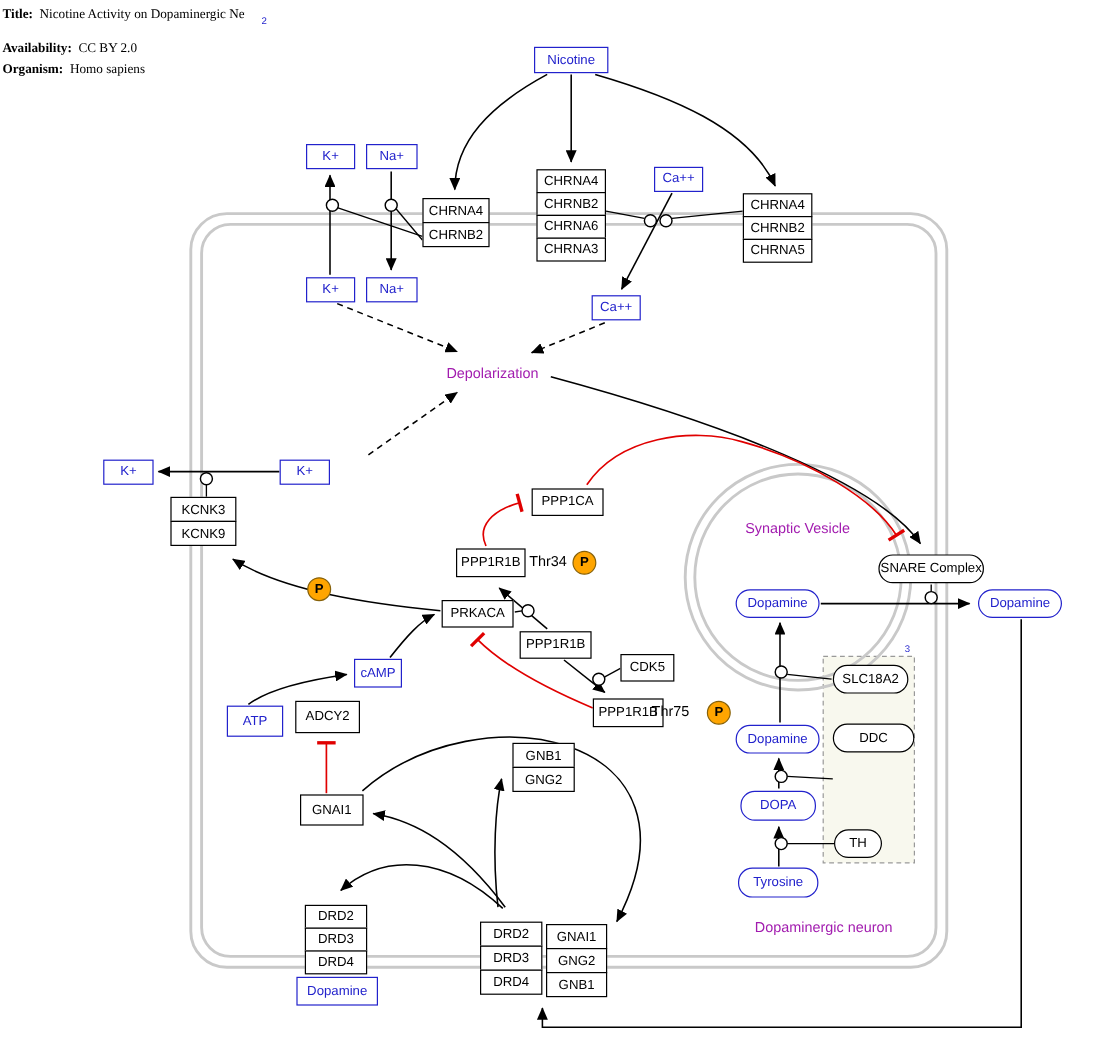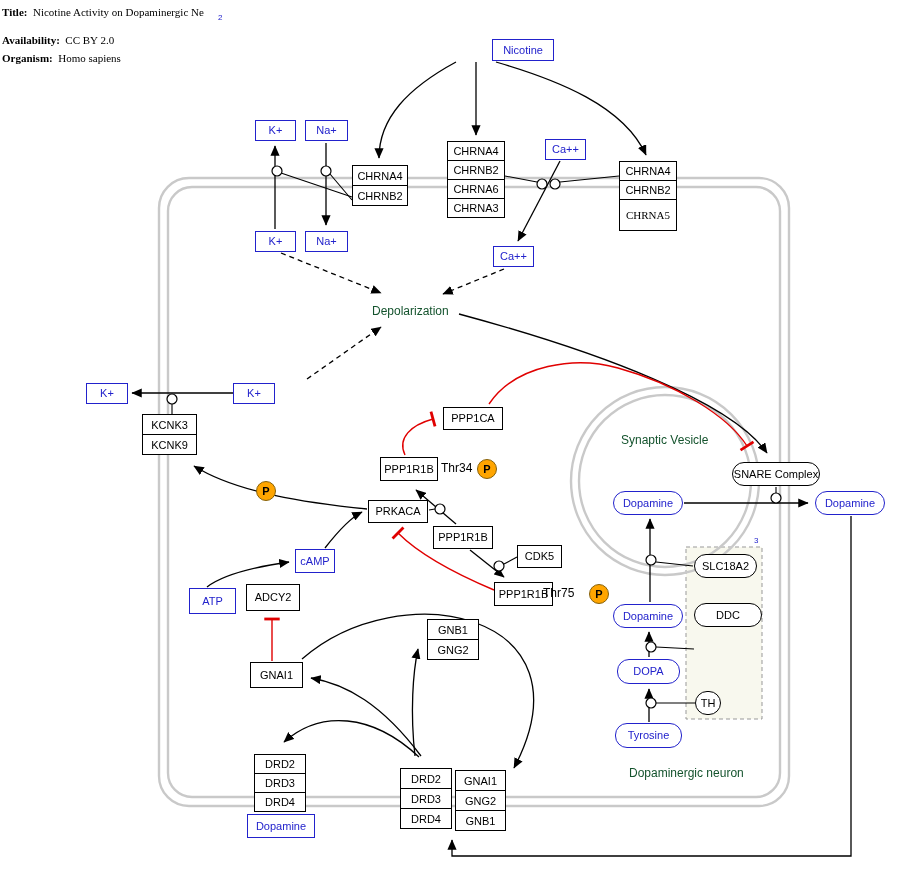--- a/index.html
+++ b/index.html
@@ -16,21 +16,21 @@
        display:flex;align-items:center;justify-content:center;text-align:center;
        font:11px "Liberation Sans",sans-serif;color:#000;line-height:1;}
   .meta{border-color:#2222CC;color:#2222CC;}
   .stad{border-radius:12px;}
   .grp{position:absolute;}
   .cell{box-sizing:border-box;border:1px solid #000;background:#fff;margin-top:-1px;
         display:flex;align-items:center;justify-content:center;
         font:11px "Liberation Sans",sans-serif;color:#000;}
   .cell:first-child{margin-top:0;}
 
-  .lbl{position:absolute;font:12px "Liberation Sans",sans-serif;color:#14532d;white-space:nowrap;}
+  .lbl{position:absolute;font:12px "Liberation Sans",sans-serif;color:#a21caf;white-space:nowrap;}
   .thr{position:absolute;font:12px "Liberation Sans",sans-serif;color:#000;white-space:nowrap;}
   .pcirc{position:absolute;width:20px;height:20px;border-radius:50%;background:#FFA500;
          border:1px solid #86610a;box-sizing:border-box;display:flex;align-items:center;
          justify-content:center;font:bold 11px "Liberation Sans",sans-serif;color:#000;}
 </style>
 </head>
 <body>
 
 <div id="stage">
 
@@ -119,21 +119,21 @@
   <div class="hdr clip" style="top:6px;"><b>Title:</b>&nbsp;&nbsp;<span>Nicotine Activity on Dopaminergic Neurons</span></div>
   <div class="ref" style="left:218px;top:13px;">2</div>
   <div class="hdr" style="top:34px;font-family:Liberation Serif, serif;"><b>Availability:</b>&nbsp;&nbsp;<span>CC BY 2.0</span></div>
   <div class="hdr" style="top:52px;"><b>Organism:</b>&nbsp;&nbsp;<span>Homo sapiens</span></div>
 
   <div class="lbl" style="left:372px;top:304px;">Depolarization</div>
   <div class="lbl" style="left:621px;top:433px;">Synaptic Vesicle</div>
   <div class="lbl" style="left:629px;top:766px;text-align:right;">Dopaminergic neuron</div>
   <div class="ref" style="left:754px;top:536px;">3</div>
 
-  <div class="box meta" style="left:445px;top:39px;width:62px;height:22px;margin-left:47px;">Nicotine</div>
+  <div class="box meta" style="left:445px;top:39px;width:62px;height:22px;">Nicotine</div>
 
   <div class="box meta" style="left:255px;top:120px;width:41px;height:21px;">K+</div>
   <div class="box meta" style="left:305px;top:120px;width:43px;height:21px;">Na+</div>
   <div class="box meta" style="left:255px;top:231px;width:41px;height:21px;">K+</div>
   <div class="box meta" style="left:305px;top:231px;width:43px;height:21px;">Na+</div>
   <div class="box meta" style="left:545px;top:139px;width:41px;height:21px;">Ca++</div>
   <div class="box meta" style="left:493px;top:246px;width:41px;height:21px;">Ca++</div>
 
   <div class="grp" style="left:352px;top:165px;width:56px;">
     <div class="cell" style="height:21px;">CHRNA4</div>
@@ -143,21 +143,21 @@
   <div class="grp" style="left:447px;top:141px;width:58px;">
     <div class="cell" style="height:20px;">CHRNA4</div>
     <div class="cell" style="height:20px;">CHRNB2</div>
     <div class="cell" style="height:20px;">CHRNA6</div>
     <div class="cell" style="height:20px;">CHRNA3</div>
   </div>
 
   <div class="grp" style="left:619px;top:161px;width:58px;">
     <div class="cell" style="height:20px;">CHRNA4</div>
     <div class="cell" style="height:20px;">CHRNB2</div>
-    <div class="cell" style="height:32px;font-family:Liberation Serif, serif;">CHRNA5</div>
+    <div class="cell" style="height:20px;">CHRNA5</div>
   </div>
 
   <div class="box meta" style="left:86px;top:383px;width:42px;height:21px;">K+</div>
   <div class="box meta" style="left:233px;top:383px;width:42px;height:21px;">K+</div>
 
   <div class="grp" style="left:142px;top:414px;width:55px;">
     <div class="cell" style="height:21px;">KCNK3</div>
     <div class="cell" style="height:21px;">KCNK9</div>
   </div>
 
@@ -188,21 +188,21 @@
   </div>
 
   <div class="box stad" style="left:732px;top:462px;width:88px;height:24px;">SNARE Complex</div>
 
   <div class="box stad meta" style="left:613px;top:491px;width:70px;height:24px;">Dopamine</div>
   <div class="box stad meta" style="left:815px;top:491px;width:70px;height:24px;">Dopamine</div>
   <div class="box stad" style="left:694px;top:554px;width:63px;height:24px;">SLC18A2</div>
   <div class="box stad meta" style="left:613px;top:604px;width:70px;height:24px;">Dopamine</div>
   <div class="box stad" style="left:694px;top:603px;width:68px;height:24px;">DDC</div>
   <div class="box stad meta" style="left:617px;top:659px;width:63px;height:25px;">DOPA</div>
-  <div class="box stad" style="left:695px;top:691px;width:26px;height:24px;">TH</div>
+  <div class="box stad" style="left:695px;top:691px;width:40px;height:24px;">TH</div>
   <div class="box stad meta" style="left:615px;top:723px;width:67px;height:25px;">Tyrosine</div>
 
   <div class="grp" style="left:254px;top:754px;width:52px;">
     <div class="cell" style="height:20px;">DRD2</div>
     <div class="cell" style="height:20px;">DRD3</div>
     <div class="cell" style="height:20px;">DRD4</div>
   </div>
   <div class="box meta" style="left:247px;top:814px;width:68px;height:24px;">Dopamine</div>
 
   <div class="grp" style="left:400px;top:768px;width:52px;">

